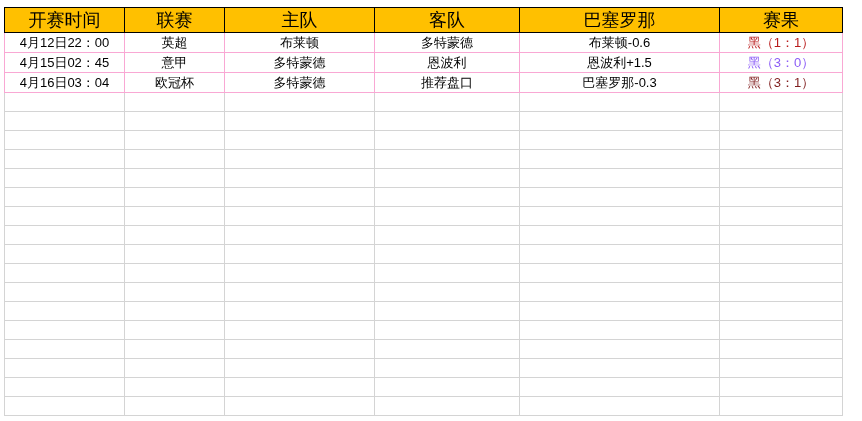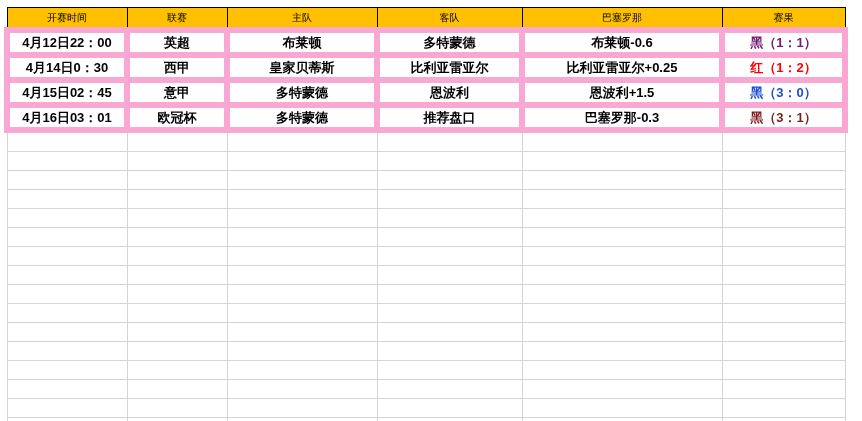--- a/index.html
+++ b/index.html
@@ -36,28 +36,27 @@
     vertical-align: middle;
     color: #000000;
     overflow: hidden;
     white-space: nowrap;
   }
   
   tr.header-row td {
     background: #ffc000;
     border: 1px solid #000000;
     font-weight: normal;
-    font-size: 10px;
+    font-size: 18px;
     height: 19px;
   }
   
   tr.data-row td {
-    border: 6px solid #f9a8d4;
+    border: 1px solid #f9a8d4;
     height: 19px;
-    font-weight: bold;
   }
   .red {
     color: #ff0000;
   }
   .black {
     color: #000000;
   }
   
   col.c0 { width: 120px; }
   col.c1 { width: 100px; }
@@ -88,43 +87,35 @@
         <td>巴塞罗那</td>
         <td>赛果</td>
       </tr>
 
       <tr class="data-row">
         <td>4月12日22：00</td>
         <td>英超</td>
         <td>布莱顿</td>
         <td>多特蒙德</td>
         <td>布莱顿-0.6</td>
-        <td class="black" style="color: #701a75;">黑（1：1）</td>
-      </tr>
-
-      <tr class="data-row">
-        <td>4月14日0：30</td>
-        <td>西甲</td>
-        <td>皇家贝蒂斯</td>
-        <td>比利亚雷亚尔</td>
-        <td>比利亚雷亚尔+0.25</td>
-        <td class="red" style="color: rgb(255, 0, 0);">红（1：2）</td>
-      </tr>
+        <td class="black" style="color: #b91c1c;">黑（1：1）</td>
+      </tr>
+
 
       <tr class="data-row">
         <td>4月15日02：45</td>
         <td>意甲</td>
         <td>多特蒙德</td>
         <td>恩波利</td>
         <td>恩波利+1.5</td>
-        <td class="black" style="color: #1d4ed8;">黑（3：0）</td>
+        <td class="black" style="color: #8b5cf6;">黑（3：0）</td>
       </tr>
 
       <tr class="data-row">
-        <td>4月16日03：01</td>
+        <td>4月16日03：04</td>
         <td>欧冠杯</td>
         <td>多特蒙德</td>
         <td>推荐盘口</td>
         <td>巴塞罗那-0.3</td>
         <td class="black" style="color: #7f1d1d;">黑（3：1）</td>
       </tr>
     </tbody>
     <tbody id="empty-rows">
         <tr>
           <td>&nbsp;</td>

